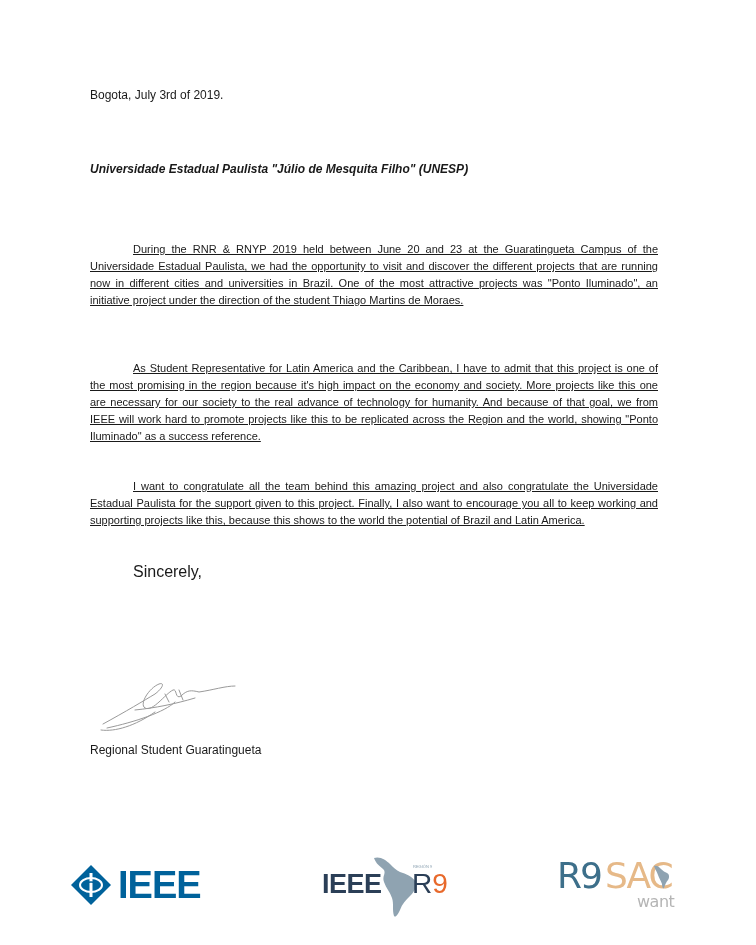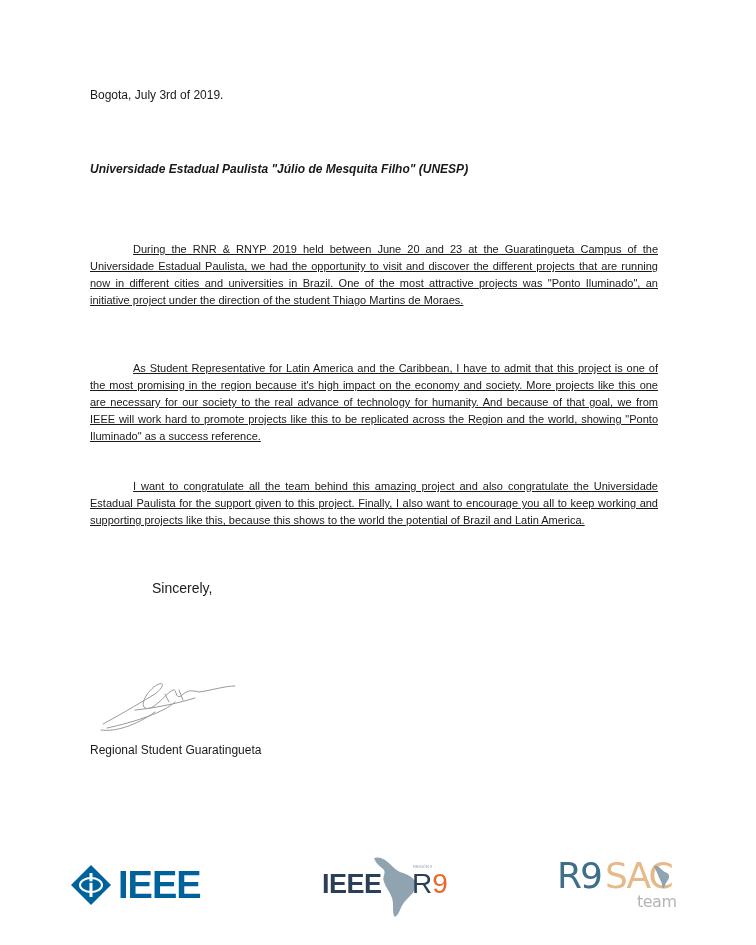--- a/index.html
+++ b/index.html
@@ -45,24 +45,23 @@
       line-height: 17px;
       text-align: justify;
       text-indent: 43px;
       margin: 0;
       text-decoration: underline;
     }
     .p1 { top: 241px; }
     .p2 { top: 360px; }
     .p3 { top: 478px; }
     .closing {
-      left: 133px; top: 580px;
-      font-size: 14px;
+      left: 133px; top: 564px;
+      font-size: 16px;
       line-height: 16px;
-      margin-left: 19px;
     }
     .signature {
       left: 95px; top: 672px;
       width: 150px; height: 62px;
     }
     .signer {
       left: 90px; top: 742px;
       font-size: 12px;
       line-height: 17px;
     }
@@ -191,16 +190,16 @@
     <span class="tagline">REGIÓN 9</span>
     <span class="r9-text"><span>R</span><span class="nine">9</span></span>
   </div>
 
   <div class="abs logo-r9sac">
     <span class="r9">R9</span>
     <span class="sac">SAC</span>
     <svg class="abs" style="left:98px; top:6px;" width="18" height="26" viewBox="0 0 18 26">
       <path d="M1,2 C4,1 6,3 8,5 C10,7 12,8 14,9 C16,10 17,13 15,16 C13,18 12,21 11,24 C10,25 9,23 9,20 C8,17 6,14 5,11 C4,8 2,5 1,2 Z" fill="#8fa3b1"></path>
     </svg>
-    <span class="team">team</span>
+    <span class="team">want</span>
   </div>
 
 </div>
 
 </body></html>

